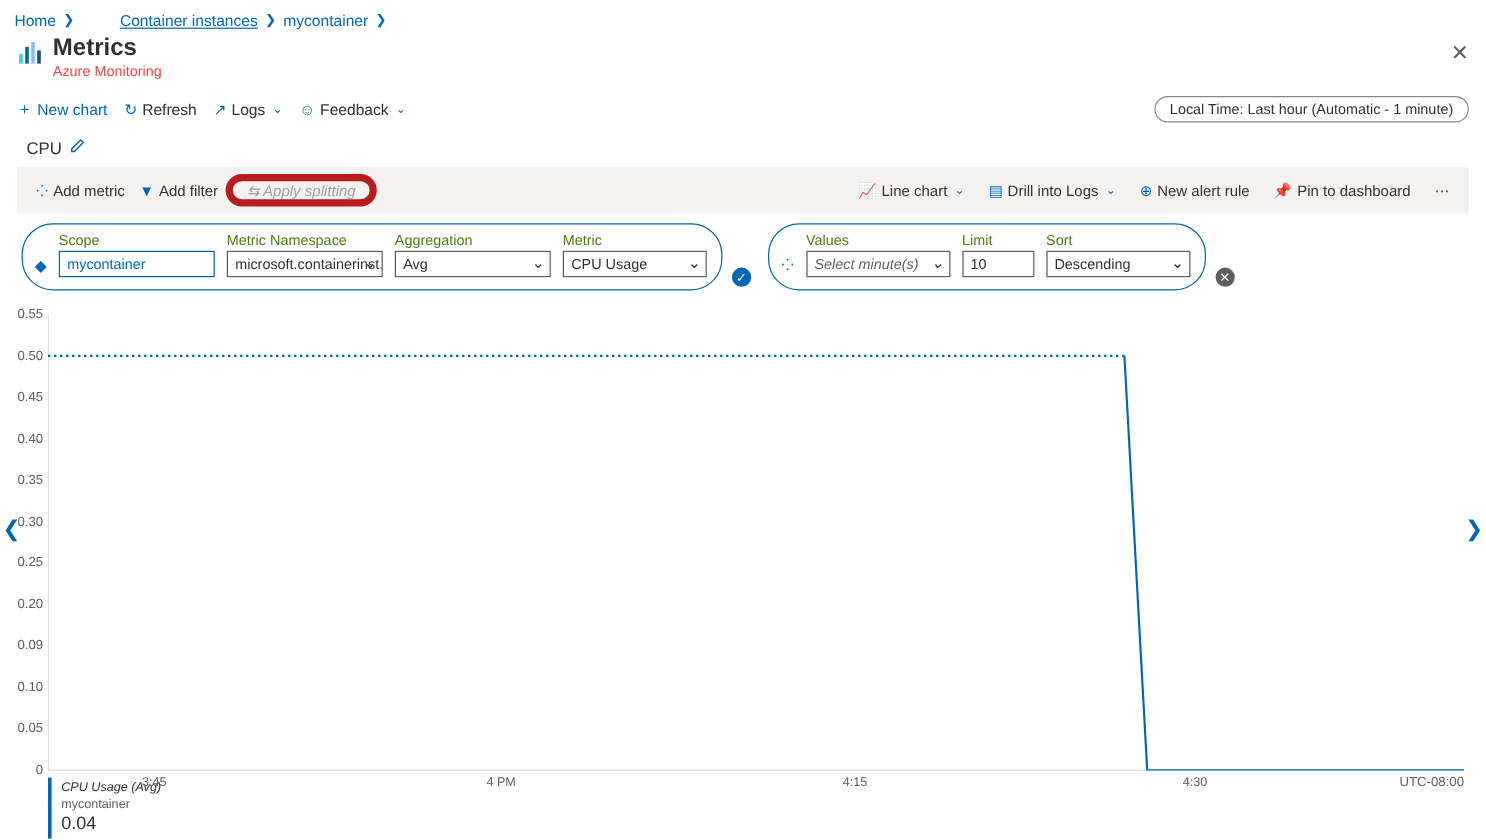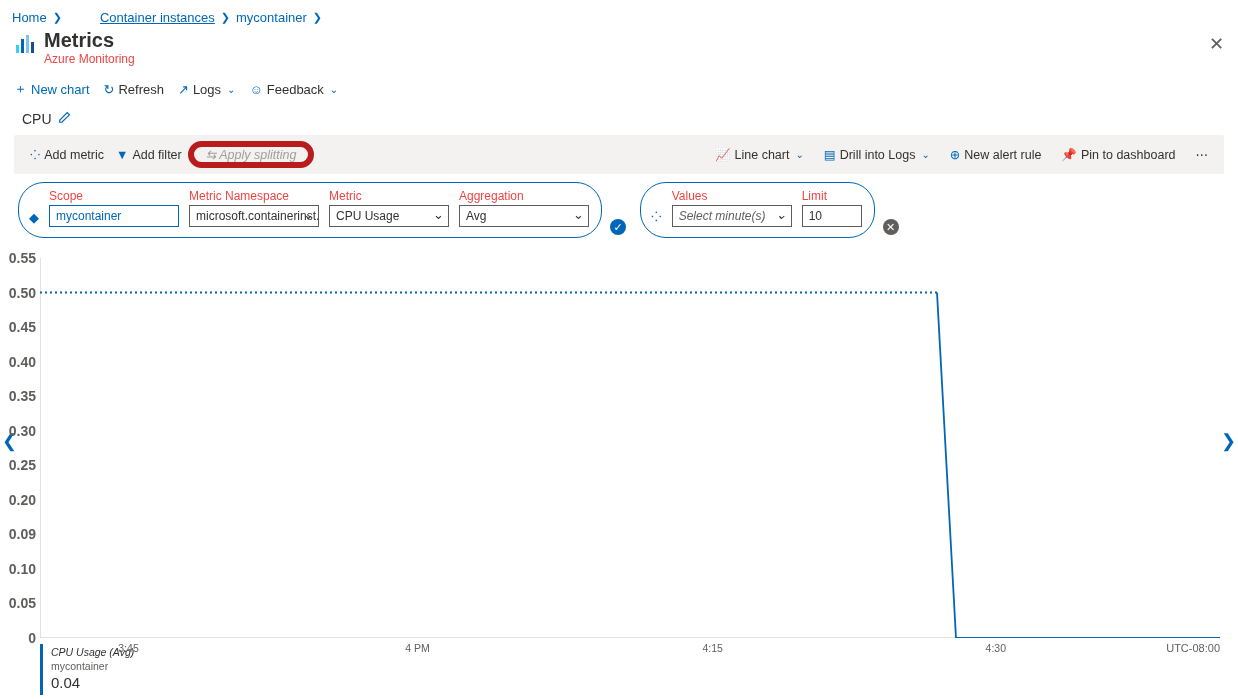--- a/index.html
+++ b/index.html
@@ -7,21 +7,20 @@
     margin: 0;
     font-family: "Segoe UI", -apple-system, sans-serif;
     font-size: 13px;
     color: #323130;
     background: #fff;
   }
 
   
   .breadcrumb {
     display: flex;
-    align-items: center;
     gap: 6px;
     padding: 10px 12px 0 12px;
     font-size: 13px;
   }
   .breadcrumb a { color: #0067b8; text-decoration: none; }
   .breadcrumb .sep { color: #0067b8; font-size: 11px; }
   .breadcrumb .underline { text-decoration: underline; margin-left: 32px; }
 
   
   .header-row {
@@ -101,21 +100,21 @@
   .pill-group {
     display: flex;
     align-items: center;
     border: 1.5px solid #0067b8;
     border-radius: 26px;
     padding: 6px 12px 10px 10px;
     gap: 10px;
     position: relative;
   }
   .field { display:flex; flex-direction:column; gap:2px; }
-  .field label { font-size: 12px; color:#ef4444; }
+  .field label { font-size: 12px; color:#4d7c0f; }
   .field .ctl {
     border: 1px solid #605e5c;
     height: 22px;
     font-size: 12px;
     padding: 0 14px 0 6px;
     background:#fff;
     position: relative;
     display:flex; align-items:center;
     min-width: 60px;
     overflow:hidden; text-overflow:ellipsis; white-space:nowrap;
@@ -158,23 +157,22 @@
 
   
   .chart-wrap {
     position: relative;
     margin: 10px 18px 0 40px;
     height: 380px;
   }
   .chart-wrap .ylab {
     position:absolute;
     right: calc(100% + 4px);
-    font-size:14px; color:#605e5c;
+    font-size:11px; color:#605e5c;
     transform: translateY(-50%);
-    font-weight: bold;
   }
   .chart-wrap .xlab {
     position:absolute; top: calc(100% + 4px);
     font-size:10.5px; color:#605e5c;
     transform: translateX(-50%);
   }
   .chart-wrap .tz {
     position:absolute; top: calc(100% + 4px); right:0;
     font-size:11px; color:#605e5c;
   }
@@ -248,20 +246,21 @@
   <span class="item">
     <span style="color:#0067b8">↗</span>
     <span>Logs</span>
     <span class="caret-down">⌄</span>
   </span>
   <span class="item">
     <span style="color:#0067b8">☺</span>
     <span>Feedback</span>
     <span class="caret-down">⌄</span>
   </span>
+  <span class="pill">Local Time: Last hour (Automatic - 1 minute)</span>
 </div>
 
 
 <div class="chart-title-row">
   <span>CPU</span>
   <span class="edit-icon">
     <svg width="14" height="14" viewBox="0 0 16 16">
         <path d="M2 11.5 10.5 3l2.5 2.5L4.5 14H2z" fill="none" stroke="#0067b8" stroke-width="1.4"></path>
       </svg>
   </span>
@@ -313,39 +312,43 @@
     <span class="pill-icon">◆</span>
     <div class="field">
       <label>Scope</label>
       <div class="ctl scope noarrow">mycontainer</div>
     </div>
     <div class="field">
       <label>Metric Namespace</label>
       <div class="ctl ns">microsoft.containerinst...</div>
     </div>
     <div class="field">
+      <label>Aggregation</label>
+      <div class="ctl agg">Avg</div>
+    </div>
+    <div class="field">
       <label>Metric</label>
       <div class="ctl metric">CPU Usage</div>
     </div>
-    <div class="field">
-      <label>Aggregation</label>
-      <div class="ctl agg">Avg</div>
-    </div>
   </div>
   <div class="pill-end-check">✓</div>
 
   <div class="pill-group">
     <span class="pill-icon">⁘</span>
     <div class="field">
       <label>Values</label>
       <div class="ctl vals">Select minute(s)</div>
     </div>
     <div class="field">
       <label>Limit</label>
       <div class="ctl limit noarrow">10</div>
+    </div>
+    <div class="field">
+      <label>Sort</label>
+      <div class="ctl sort">Descending</div>
     </div>
   </div>
   <div class="pill-end-x">✕</div>
 </div>
 
 
 <span class="side-arrow left">❮</span>
 <span class="side-arrow right">❯</span>
 
 

